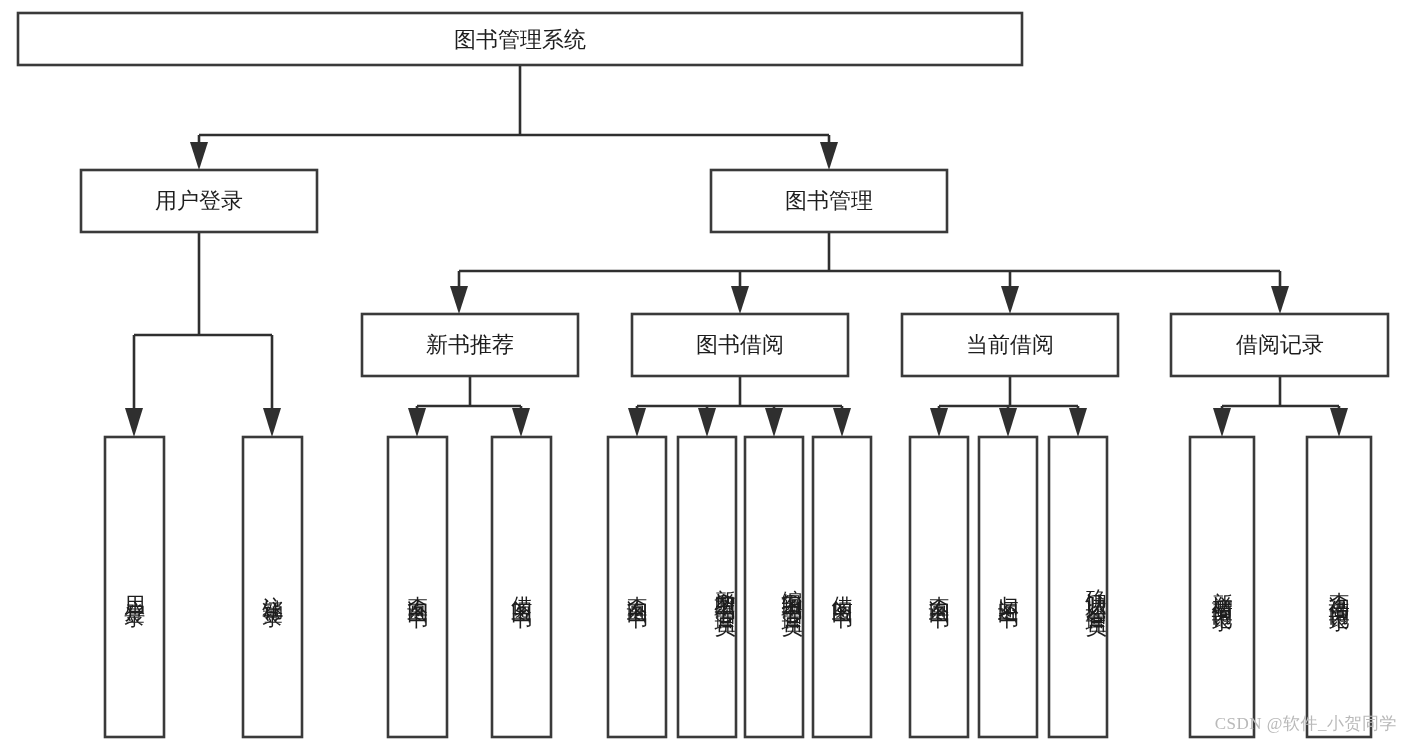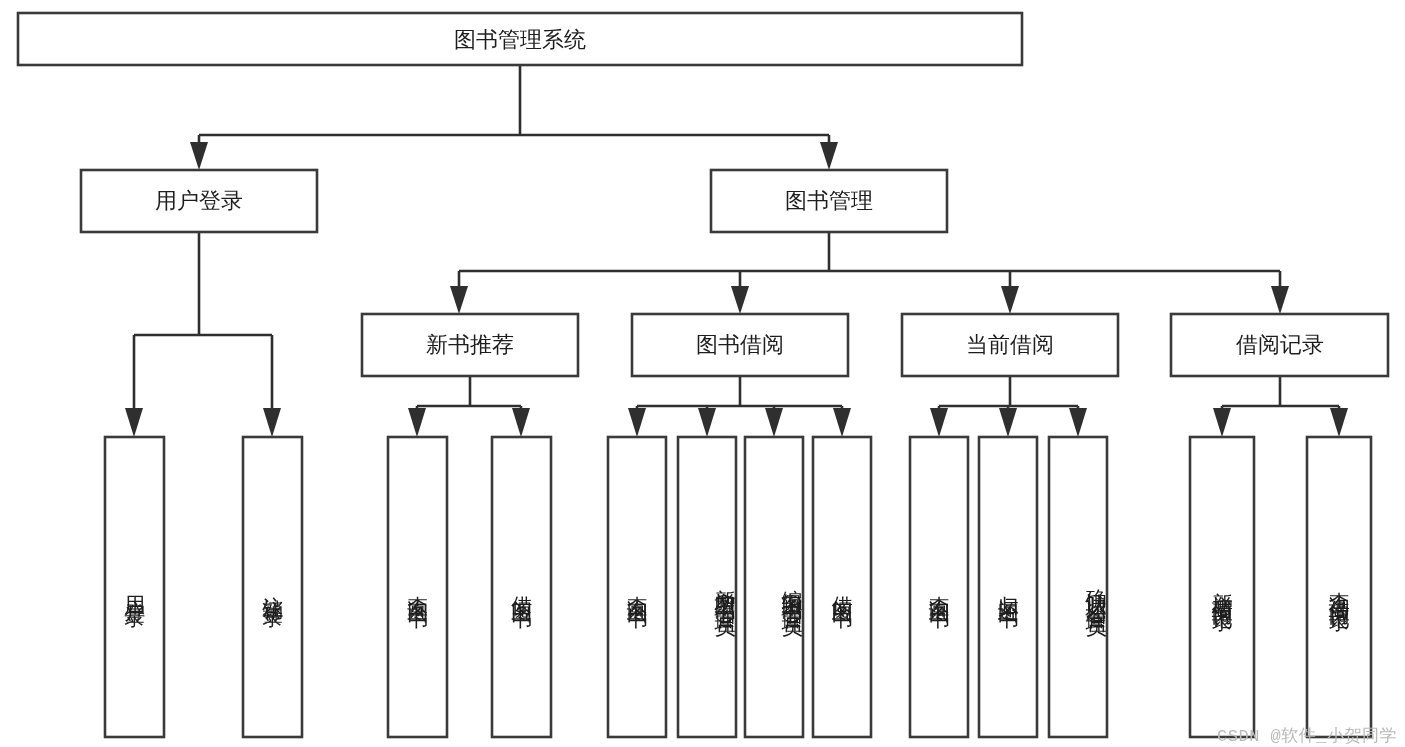--- a/index.html
+++ b/index.html
@@ -66,22 +66,22 @@
     white-space: nowrap;
     pointer-events: none;
     user-select: none;
   }
   .vlabel.centered {
     align-items: center;
   }
   #watermark {
     position: absolute;
     right: 8px;
-    bottom: 0;
-    font-family: Liberation Mono, monospace;
+    bottom: 12px;
+    font-family: Liberation Serif, serif;
     font-size: 17px;
     color: #b9b9b9;
     letter-spacing: 0.5px;
     white-space: nowrap;
     user-select: none;
   }
 </style>
 </head>
 <body>
 

